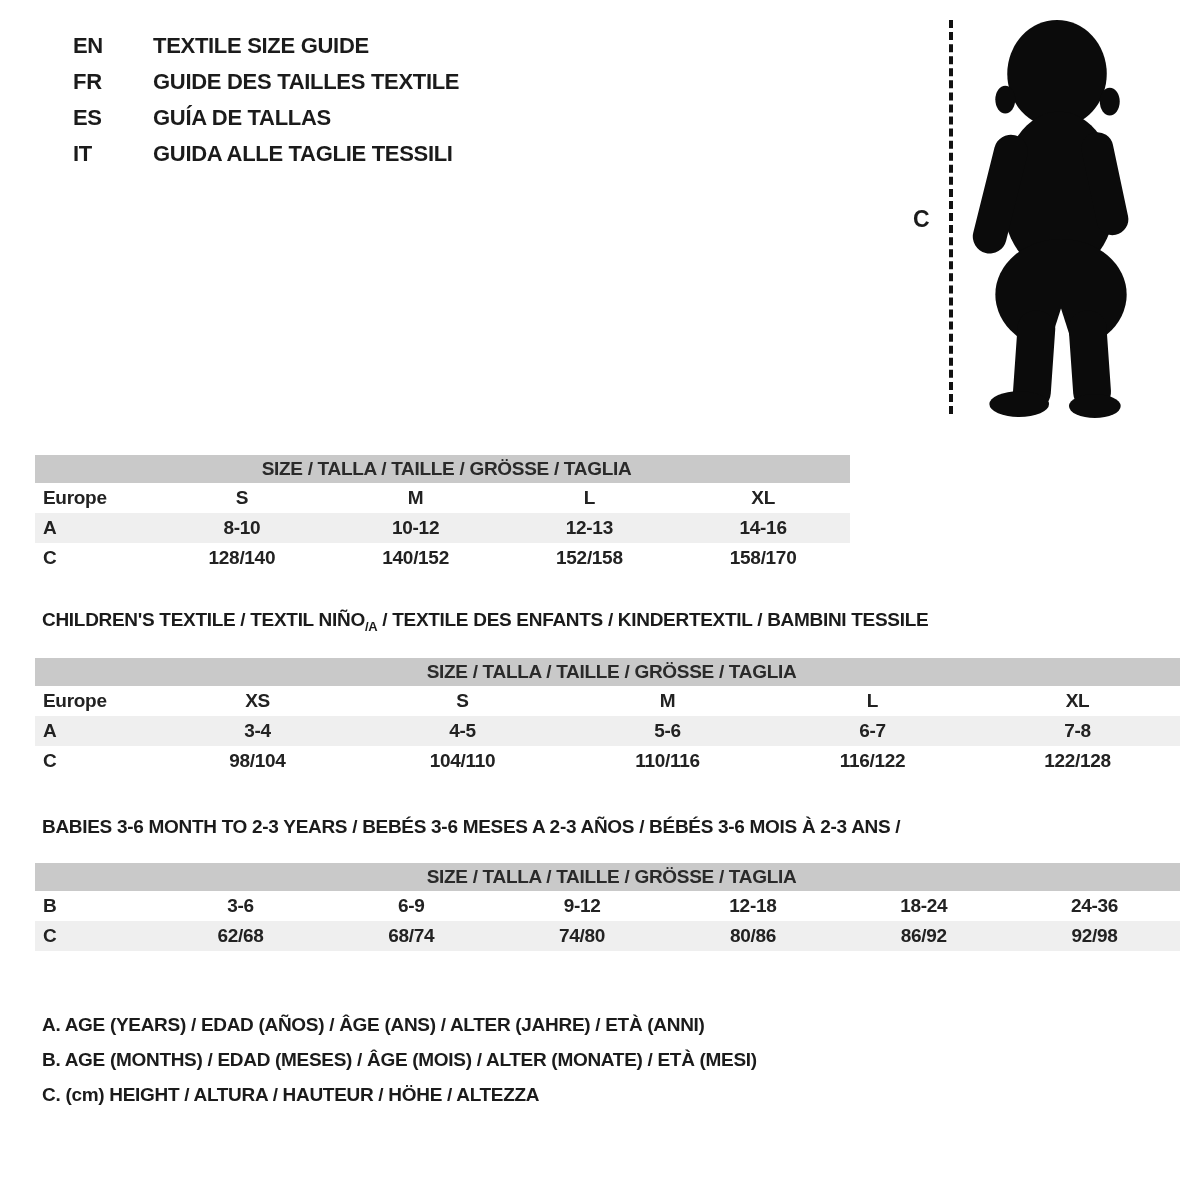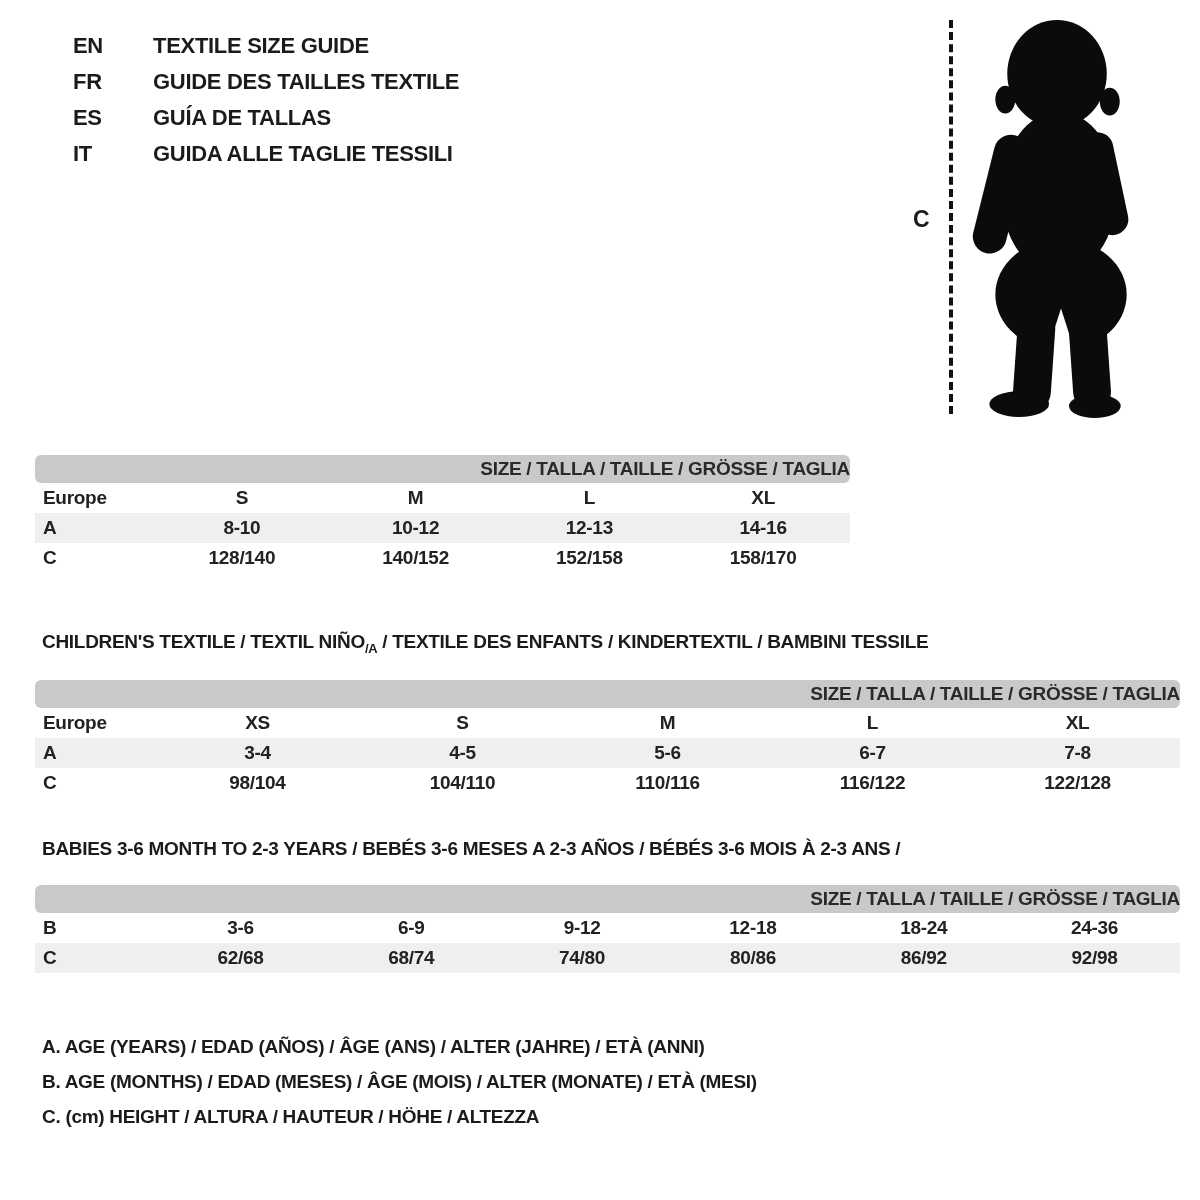--- a/index.html
+++ b/index.html
@@ -18,28 +18,28 @@
   .dash-line{position:absolute;left:44px;top:6px;height:394px;width:0;border-left:4px dashed #111;}
   .toddler{position:absolute;left:62px;top:0;}
   
   .content{position:absolute;top:435px;left:35px;width:1145px;}
   .sec-title{font-size:19px;margin:0 0 0 7px;line-height:22px;}
   .sec-title .sub{font-size:13px;vertical-align:sub;}
   .size-table{border-collapse:collapse;table-layout:fixed;margin-top:20px;font-size:19px;color:#222;}
   .tbl-junior{width:815px;}
   .tbl-wide{width:1145px;}
   .size-table thead th{
-    background:#c9c9c9;text-align:right;height:28px;padding:0 0 0 8px;
-    font-size:19px;color:#2a2a2a;font-weight:bold;border-radius:6px;
+    background:#c9c9c9;text-align:center;height:28px;padding:0 0 0 8px;
+    font-size:19px;color:#2a2a2a;font-weight:bold;
   }
   .size-table tbody tr{height:30px;}
   .size-table tbody tr.shaded{background:#efefef;}
   .size-table tbody th{text-align:left;padding-left:8px;font-weight:bold;}
   .size-table tbody td{text-align:center;padding:0;}
-  .sec-children{margin-top:58px;}
+  .sec-children{margin-top:36px;}
   .sec-babies{margin-top:34px;}
   .sec-babies .sec-title{line-height:33px;}
   
   .footnotes{margin-top:56px;margin-left:7px;font-size:19px;line-height:35px;}
 </style>
 </head>
 <body>
 
 <div class="page">
 

